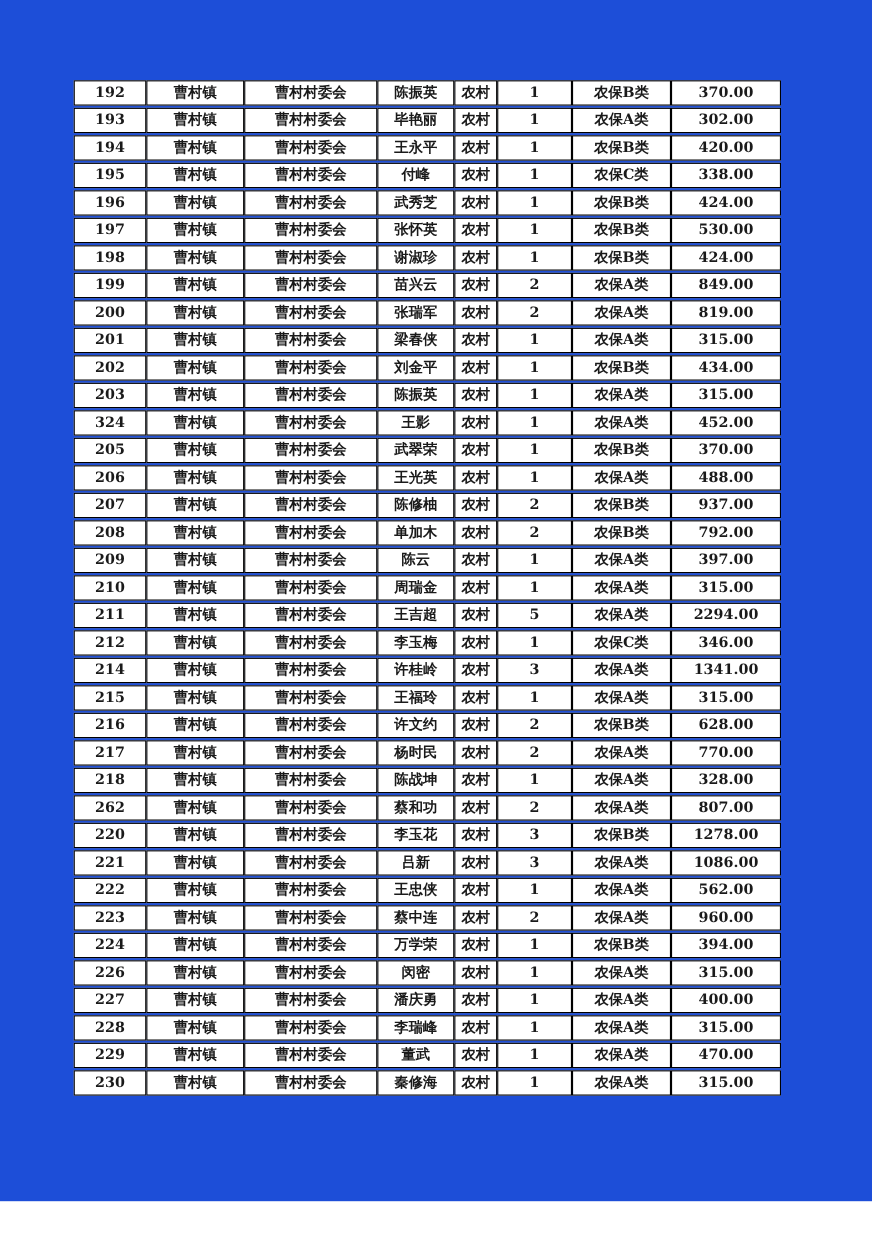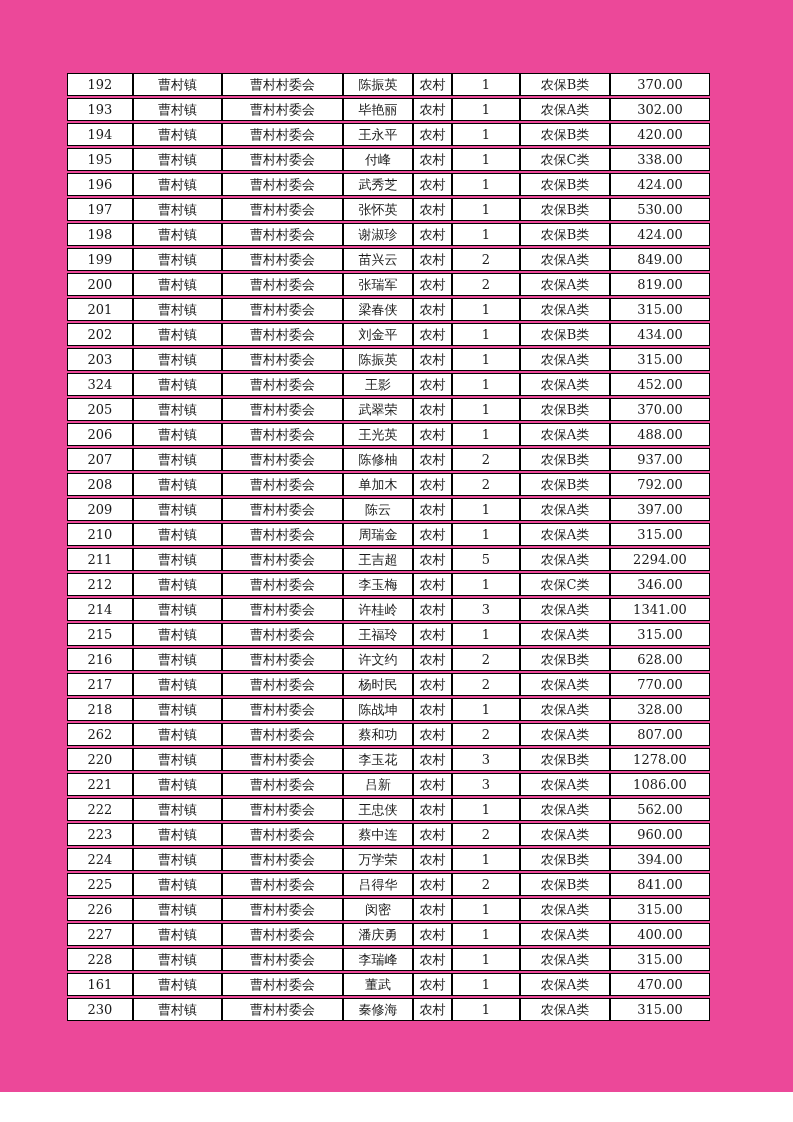--- a/index.html
+++ b/index.html
@@ -9,22 +9,23 @@
   }
   body {
     width: 793px;
     height: 1122px;
     font-family: "DejaVu Serif", "Liberation Serif", serif;
   }
   .page {
     position: relative;
     width: 793px;
     height: 1092px;
-    background: #ec4899;
+    background: #1d4ed8;
     overflow: hidden;
+    font-weight: bold;
   }
   table.data-table {
     position: absolute;
     left: 67px;
     top: 71px;
     width: 643px;
     table-layout: fixed;
     border-collapse: separate;
     border-spacing: 0 2px;
     font-size: 13px;
@@ -381,30 +382,20 @@
           <td>224</td>
           <td>曹村镇</td>
           <td>曹村村委会</td>
           <td>万学荣</td>
           <td>农村</td>
           <td>1</td>
           <td>农保B类</td>
           <td>394.00</td>
         </tr>
         <tr>
-          <td>225</td>
-          <td>曹村镇</td>
-          <td>曹村村委会</td>
-          <td>吕得华</td>
-          <td>农村</td>
-          <td>2</td>
-          <td>农保B类</td>
-          <td>841.00</td>
-        </tr>
-        <tr>
           <td>226</td>
           <td>曹村镇</td>
           <td>曹村村委会</td>
           <td>闵密</td>
           <td>农村</td>
           <td>1</td>
           <td>农保A类</td>
           <td>315.00</td>
         </tr>
         <tr>
@@ -421,21 +412,21 @@
           <td>228</td>
           <td>曹村镇</td>
           <td>曹村村委会</td>
           <td>李瑞峰</td>
           <td>农村</td>
           <td>1</td>
           <td>农保A类</td>
           <td>315.00</td>
         </tr>
         <tr>
-          <td>161</td>
+          <td>229</td>
           <td>曹村镇</td>
           <td>曹村村委会</td>
           <td>董武</td>
           <td>农村</td>
           <td>1</td>
           <td>农保A类</td>
           <td>470.00</td>
         </tr>
         <tr>
           <td>230</td>

